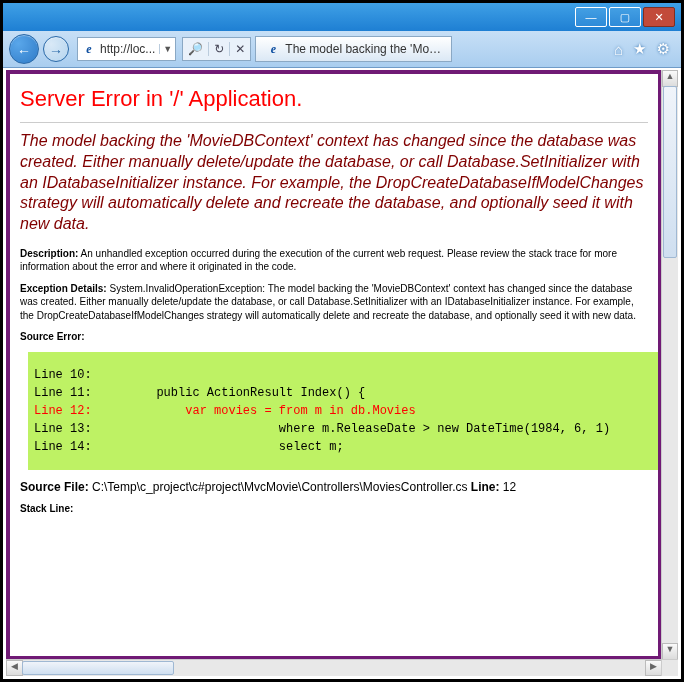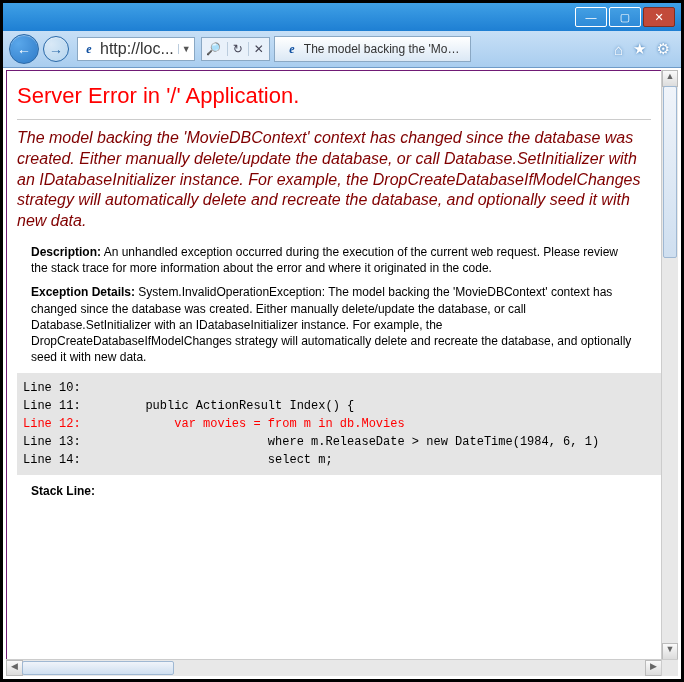--- a/index.html
+++ b/index.html
@@ -42,21 +42,21 @@
     display: flex; align-items: center;
     height: 22px; background: #fff; border: 1px solid #8aa8c4;
     margin: 0 4px; flex: 0 0 auto;
   }
   .url-e {
     width: 16px; height: 16px; margin: 0 3px;
     display: inline-flex; align-items: center; justify-content: center;
     font-weight: bold; font-size: 12px; color: #0e4fa0;
     font-family: 'Times New Roman', serif; font-style: italic;
   }
-  .url-text { font-size: 16px; color: #333; padding-right: 4px; }
+  .url-text { font-size: 12px; color: #333; padding-right: 4px; }
   .url-drop { border-left: 1px solid #bcd; padding: 0 3px; color:#555; font-size:9px; }
   .iconbox {
     display: flex; align-items: center; height: 22px;
     background: #e9f1fa; border: 1px solid #8aa8c4; margin: 0 2px;
   }
   .iconbox > span { padding: 0 5px; border-right: 1px solid #bcd; font-size: 12px; color:#445;}
   .iconbox > span:last-child { border-right: none;}
   .tab {
     display: flex; align-items: center; height: 24px;
     background: linear-gradient(to bottom,#fff,#dbe8f5);
@@ -69,21 +69,21 @@
   .cmd-icons > span { color: #fff; font-size: 15px; padding: 0 5px; text-shadow: 0 0 3px #2a69a8;}
 
   
   .content-wrap {
     position: absolute; top: 67px; left: 3px; right: 3px; bottom: 3px;
     background: #edf3fa;
     overflow: hidden;
   }
   .content {
     position: absolute; top: 0; left: 0; right: 16px; bottom: 16px;
-    background: #fff; border: 1px solid #701a75;
+    background: #fff; border: 4px solid #701a75;
     overflow: hidden;
     padding: 8px 10px;
     box-sizing: border-box;
   }
   .vscroll {
     position: absolute; top: 0; right: 0; width: 16px; bottom: 16px;
     background: #e8e8e8; border-left: 1px solid #ccc;
   }
   .vscroll .arrow { height: 15px; background: linear-gradient(#fafafa,#dcdcdc); border:1px solid #bbb; font-size:9px; text-align:center; color:#666;}
   .vscroll .thumb { position:absolute; top:16px; left:1px; right:1px; height:170px; background: linear-gradient(#f0f4fa,#cfdff0); border:1px solid #9fb8d3; border-radius:2px;}
@@ -94,26 +94,26 @@
   }
   .hscroll .arrow { width:15px; height:14px; position:absolute; top:0; background:linear-gradient(#fafafa,#dcdcdc); border:1px solid #bbb; font-size:9px; text-align:center; color:#666;}
   .hscroll .arrow.left{left:0;} .hscroll .arrow.right{right:0;}
   .hscroll .thumb { position:absolute; top:1px; left:16px; width:150px; height:12px; background:linear-gradient(#f0f4fa,#cfdff0); border:1px solid #9fb8d3; border-radius:2px;}
   .corner {position:absolute; right:0; bottom:0; width:16px; height:16px; background:#e8e8e8; border-left:1px solid #ccc; border-top:1px solid #ccc;}
 
   
   h1 { font-family: Verdana, sans-serif; font-weight: normal; color: red; font-size: 22px; margin:4px 0 10px 0;}
   hr.thin { border: none; border-top: 1px solid #ccc; margin: 0 0 8px 0; }
   h2 { font-family: Verdana, sans-serif; font-weight: normal; color: #800000; font-size: 16px; font-style: italic; margin: 0 0 12px 0; line-height:1.3;}
-  .kv { font-family: Arial, sans-serif; font-size: 12px; color: #000; margin: 8px 14px; line-height:1.35;}
+  .kv { font-family: Arial, sans-serif; font-size: 10px; color: #000; margin: 8px 0; line-height:1.35;}
   .kv b { font-weight: bold; }
   .code-block {
-    background: #e5e5e5; border: 0; width: 100%;
+    background: #bef264; border: 0; width: 100%;
     font-family: Consolas, 'Courier New', monospace; font-size: 12px;
-    padding: 6px 6px; margin: 8px 0; white-space: pre; line-height: 1.5;
+    padding: 14px 6px; margin: 8px 8px; white-space: pre; line-height: 1.5;
     overflow-x:hidden;
   }
   .code-block .err { color: red; }
   .srcline { font-family: Arial,sans-serif; font-size:12px; margin: 10px 0 4px 0;}
   .srcline b { font-weight:bold; }
 </style>
 </head>
 <body>
 
 <div class="window">
@@ -167,27 +167,34 @@
       <h2>The model backing the 'MovieDBContext' context has changed since the database was created. Either manually delete/update the database, or call Database.SetInitializer with an IDatabaseInitializer instance. For example, the DropCreateDatabaseIfModelChanges strategy will automatically delete and recreate the database, and optionally seed it with new data.</h2>
 
       <div class="kv">
         <b>Description:</b><span> An unhandled exception occurred during the execution of the current web request. Please review the stack trace for more information about the error and where it originated in the code.</span>
       </div>
 
       <div class="kv">
         <b>Exception Details:</b><span> System.InvalidOperationException: The model backing the 'MovieDBContext' context has changed since the database was created. Either manually delete/update the database, or call Database.SetInitializer with an IDatabaseInitializer instance. For example, the DropCreateDatabaseIfModelChanges strategy will automatically delete and recreate the database, and optionally seed it with new data.</span>
       </div>
 
+      <div class="kv">
+        <b>Source Error:</b>
+      </div>
 
       <div class="code-block"><span>Line 10:</span>
 <span>Line 11:         public ActionResult Index() {</span>
 <span class="err">Line 12:             var movies = from m in db.Movies</span>
 <span>Line 13:                          where m.ReleaseDate &gt; new DateTime(1984, 6, 1)</span>
 <span>Line 14:                          select m;</span></div>
 
+      <div class="srcline">
+        <b>Source File:</b><span> C:\Temp\c_project\c#project\MvcMovie\Controllers\MoviesController.cs</span>
+        <b>    Line:</b><span> 12</span>
+      </div>
 
       <div class="kv">
         <b>Stack Line:</b>
       </div>
 
     </div>
 
     <div class="vscroll">
       <div class="arrow">▲</div>
       <div class="thumb"></div>

